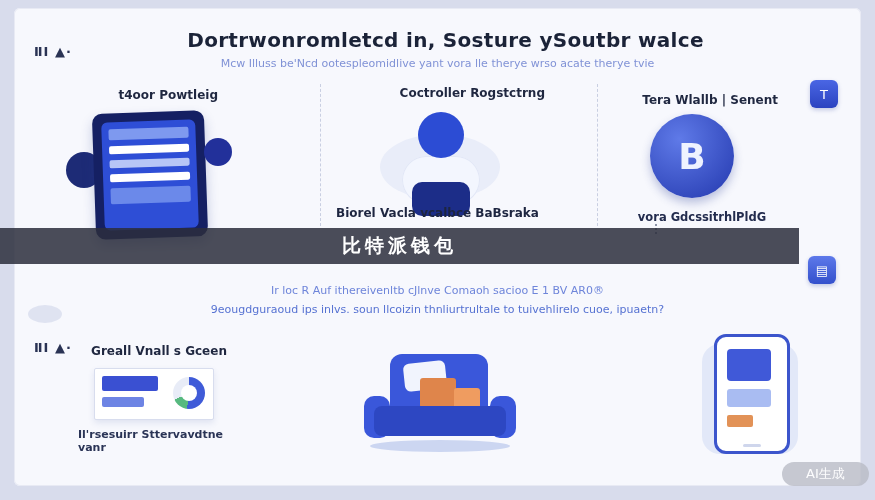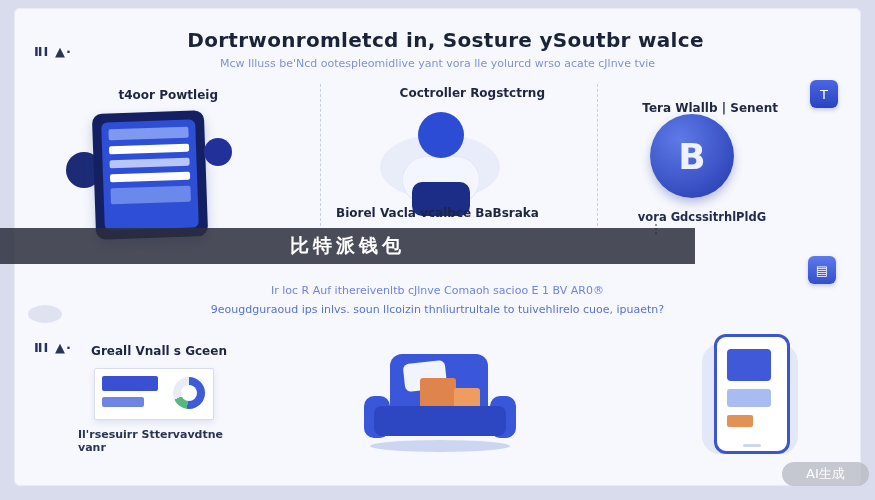--- a/index.html
+++ b/index.html
@@ -16,21 +16,21 @@
   .title { left:0; top:28px; width:875px; text-align:center; font-size:20px; font-weight:700; color:#1b2338; letter-spacing:.3px;padding-left:16px; }
   .subtitle { left:0; top:57px; width:875px; text-align:center; font-size:11px; color:#8092d6; }
 
   .dashed-v { border-left:1px dashed #c9cfe2; width:0; }
   .dv1 { left:320px; top:84px; height:142px; }
   .dv2 { left:597px; top:84px; height:142px; }
 
   .colhead { font-size:12px; font-weight:600; color:#1f2740; text-align:right; }
   .ch1 { left:88px; top:88px; width:130px; }
   .ch2 { left:330px; top:86px; width:215px; }
-  .ch3 { left:628px; top:93px; width:150px;margin-top:8px; }
+  .ch3 { left:628px; top:93px; width:150px; }
 
   .icon-tile { width:28px; height:28px; border-radius:6px; background:linear-gradient(#4a66e4,#2b43c0); color:#fff; display:flex; align-items:center; justify-content:center; font-size:13px; box-shadow:0 2px 4px rgba(40,60,150,.25); }
   .tile-top { left:810px; top:80px; }
   .tile-mid { left:808px; top:256px; background:linear-gradient(#5d79ea,#3350cc); }
 
   
   .tablet { left:66px; top:112px; width:166px; height:130px; }
   .t-blob-l { position:absolute; left:0; top:40px; width:36px; height:36px; border-radius:50%; background:#1d2b76; }
   .t-blob-r { position:absolute; right:0; top:26px; width:28px; height:28px; border-radius:50%; background:#22309a; }
   .t-body { position:absolute; left:28px; top:0; width:112px; height:126px; background:#152063; border-radius:10px; transform:rotate(-2deg); box-shadow:0 6px 12px rgba(40,60,140,.25); }
@@ -50,21 +50,21 @@
   .p-head { position:absolute; left:40px; top:6px; width:46px; height:46px; border-radius:50%; background:#2c4cd4; }
 
   .caption { font-size:12px; font-weight:600; color:#1d2540; text-align:center; }
   .cap2 { left:330px; top:206px; width:215px; }
   .cap3 { left:622px; top:210px; width:160px; font-size:11.5px; color:#232c4e; }
   .dot-v { left:655px; top:224px; height:10px; border-left:2px dotted #8d94a8; width:0; }
 
   .coin { left:650px; top:114px; width:84px; height:84px; border-radius:50%; background:radial-gradient(circle at 35% 30%, #5f7ae8, #2338ae); display:flex; align-items:center; justify-content:center; box-shadow:0 5px 10px rgba(40,60,150,.3); }
   .coin span { font-size:36px; color:#eef2ff; font-weight:700; }
 
-  .banner { left:0; top:228px; width:695px; height:36px; background:rgba(44,46,60,.85); display:flex; align-items:center; justify-content:center; }
+  .banner { left:0; top:228px; width:799px; height:36px; background:rgba(44,46,60,.85); display:flex; align-items:center; justify-content:center; }
   .banner span { color:#ffffff; font-size:19px; font-weight:700; letter-spacing:4px; }
 
   .note { left:0; width:875px; text-align:center; font-size:11px; }
   .note1 { top:284px; color:#6e85da; }
   .note2 { top:303px; color:#5672d2; }
 
   .decor-ellipse { left:28px; top:305px; width:34px; height:18px; background:#dfe3f1; border-radius:50%; }
 
   .bh1 { left:84px; top:344px; width:150px; font-size:12px; font-weight:600; color:#1f2740; text-align:center; }
   .mini-card { left:94px; top:368px; width:120px; height:52px; background:#ffffff; border:1px solid #d8ddee; box-shadow:0 3px 6px rgba(60,80,160,.12); border-radius:2px; }
@@ -98,21 +98,21 @@
 </style>
 </head>
 <body>
 
 <div class="stage">
   <div class="abs card"></div>
 
   <div class="abs logo logo-top">ⅡⅠ ▲·</div>
 
   <h1 class="abs title">Dortrwonromletcd in, Sosture ySoutbr walce</h1>
-  <div class="abs subtitle">Mcw Illuss be'Ncd ootespleomidlive yant vora lle yolurcd wrso acate cJlnve tvie</div>
+  <div class="abs subtitle">Mcw Illuss be'Ncd ootespleomidlive yant vora lle therye wrso acate therye tvie</div>
 
   <div class="abs dashed-v dv1"></div>
   <div class="abs dashed-v dv2"></div>
 
   <div class="abs colhead ch1">t4oor Powtleig</div>
   <div class="abs colhead ch2">Coctroller Rogstctrng</div>
   <div class="abs colhead ch3">Tera Wlallb | Senent</div>
 
   <div class="abs icon-tile tile-top">
     <span>T</span>

